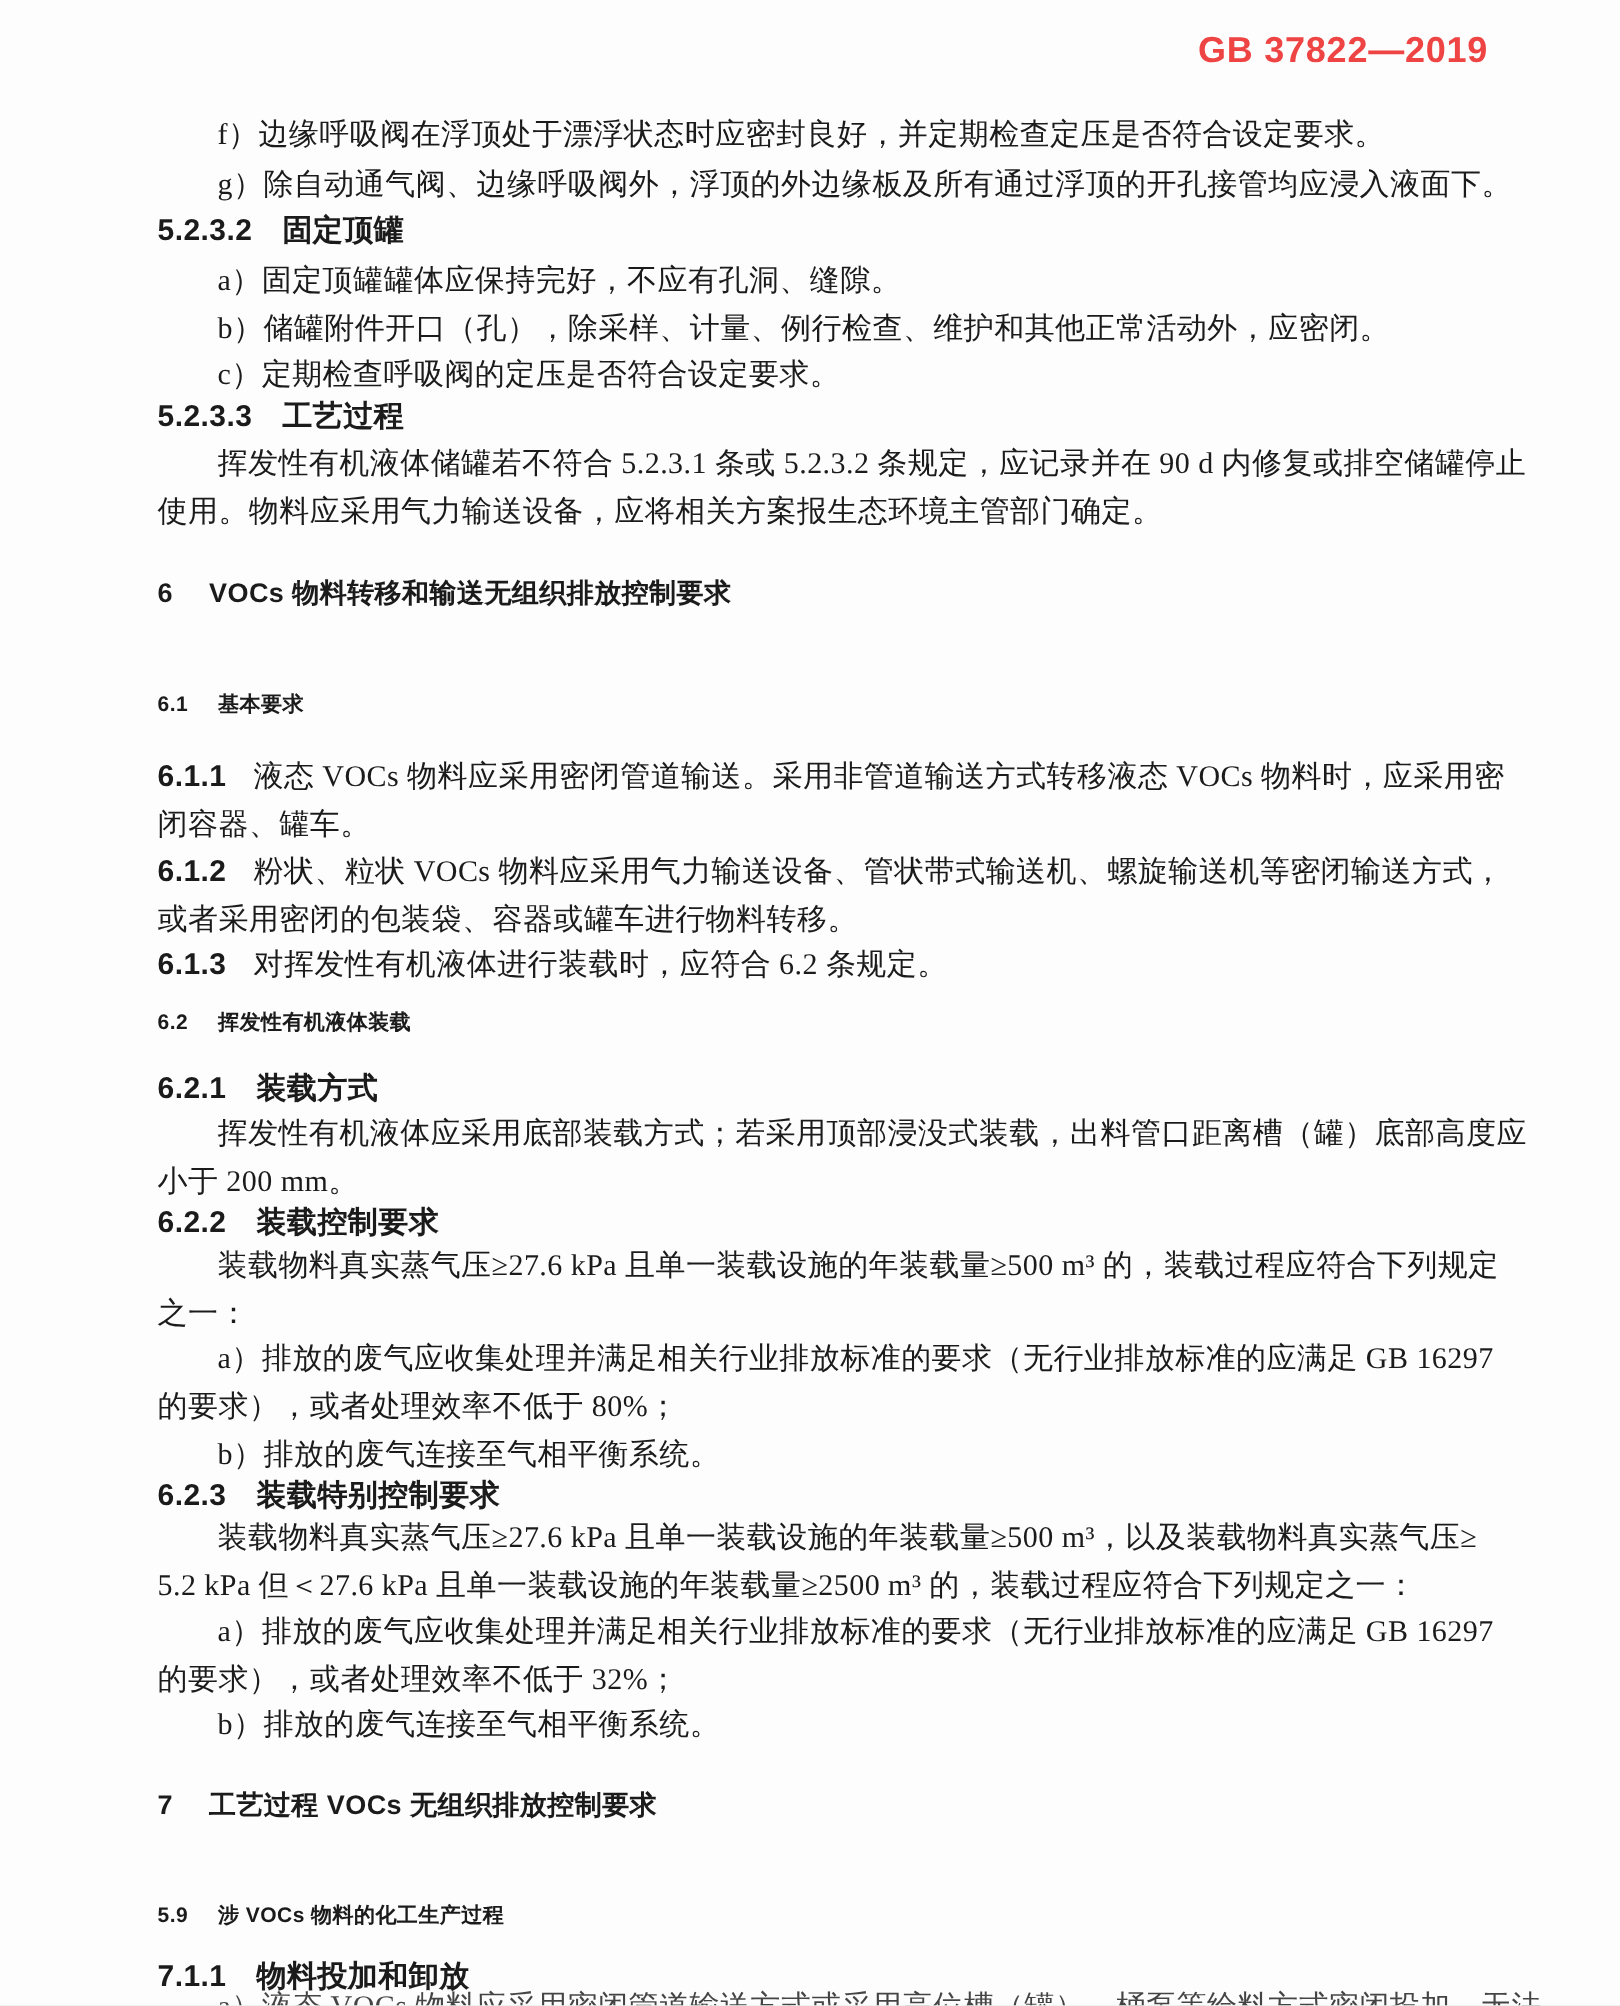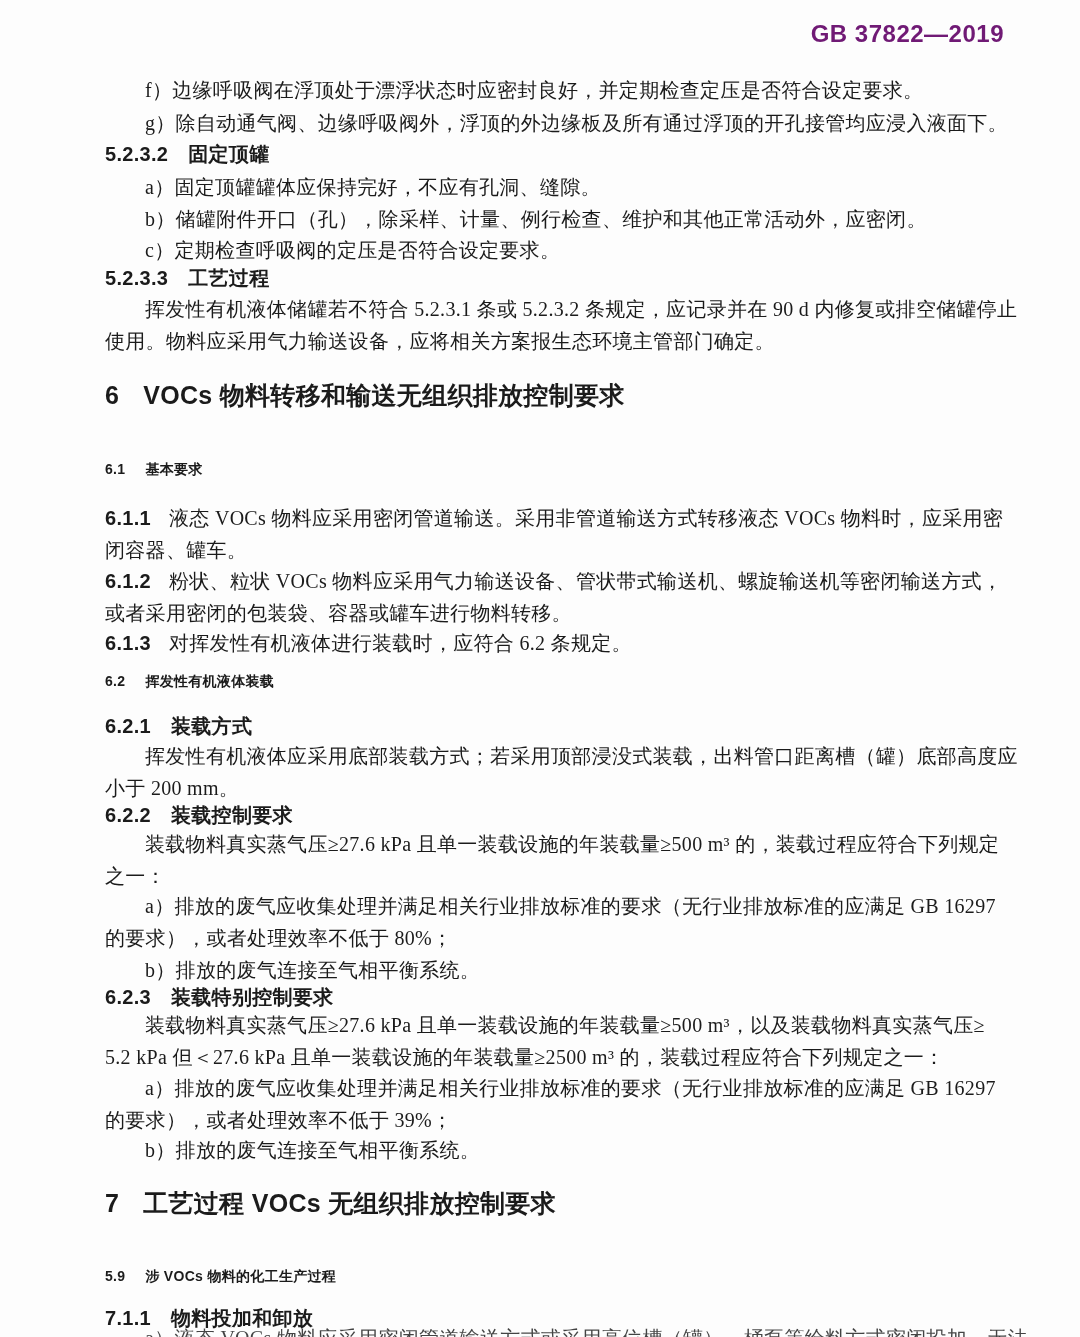--- a/index.html
+++ b/index.html
@@ -23,29 +23,29 @@
     line-height: 28px;
     letter-spacing: 0.3px;
   }
   .sans {
     font-family: "Liberation Sans", "DejaVu Sans", sans-serif;
     font-weight: 700;
   }
   .doc-header {
     position: absolute;
     top: 20px;
-    right: 76px;
+    right: 88px;
     font-size: 24px;
     font-weight: 700;
     font-family: "Liberation Sans", "DejaVu Sans", sans-serif;
     letter-spacing: 0.5px;
-    color: #701a75;
+    color: #ef4444;
   }
   .h1 .num { margin-right: 24px; }
-  .h1 { font-size: 25px; }
+  .h1 { font-size: 18px; }
   .h2 { font-size: 14px; }
   .h2 .num { margin-right: 20px; }
   .clause .num { margin-right: 20px; }
   .clause-title {
     font-family: "Liberation Sans", "DejaVu Sans", sans-serif;
     font-weight: 600;
   }
   .run .num { margin-right: 18px; }
   .cut-line {
     opacity: 0.82;
@@ -115,21 +115,21 @@
   <div class="line" style="top:892px;left:145px">a）排放的废气应收集处理并满足相关行业排放标准的要求（无行业排放标准的应满足 GB 16297</div>
   <div class="line" style="top:924px;left:105px">的要求），或者处理效率不低于 80%；</div>
   <div class="line" style="top:956px;left:145px">b）排放的废气连接至气相平衡系统。</div>
 
   <div class="line clause" style="top:983px;left:105px">
     <span class="sans num">6.2.3</span><span class="clause-title">装载特别控制要求</span>
   </div>
   <div class="line" style="top:1011px;left:145px">装载物料真实蒸气压≥27.6 kPa 且单一装载设施的年装载量≥500 m³，以及装载物料真实蒸气压≥</div>
   <div class="line" style="top:1043px;left:105px">5.2 kPa 但＜27.6 kPa 且单一装载设施的年装载量≥2500 m³ 的，装载过程应符合下列规定之一：</div>
   <div class="line" style="top:1074px;left:145px">a）排放的废气应收集处理并满足相关行业排放标准的要求（无行业排放标准的应满足 GB 16297</div>
-  <div class="line" style="top:1106px;left:105px">的要求），或者处理效率不低于 39%；</div>
+  <div class="line" style="top:1106px;left:105px">的要求），或者处理效率不低于 32%；</div>
   <div class="line" style="top:1136px;left:145px">b）排放的废气连接至气相平衡系统。</div>
 
   <div class="line h1 sans" style="top:1189px;left:105px">
     <span class="num">7</span><span>工艺过程 VOCs 无组织排放控制要求</span>
   </div>
 
   <div class="line h2 sans" style="top:1262px;left:105px">
     <span class="num">5.9</span><span>涉 VOCs 物料的化工生产过程</span>
   </div>
 

